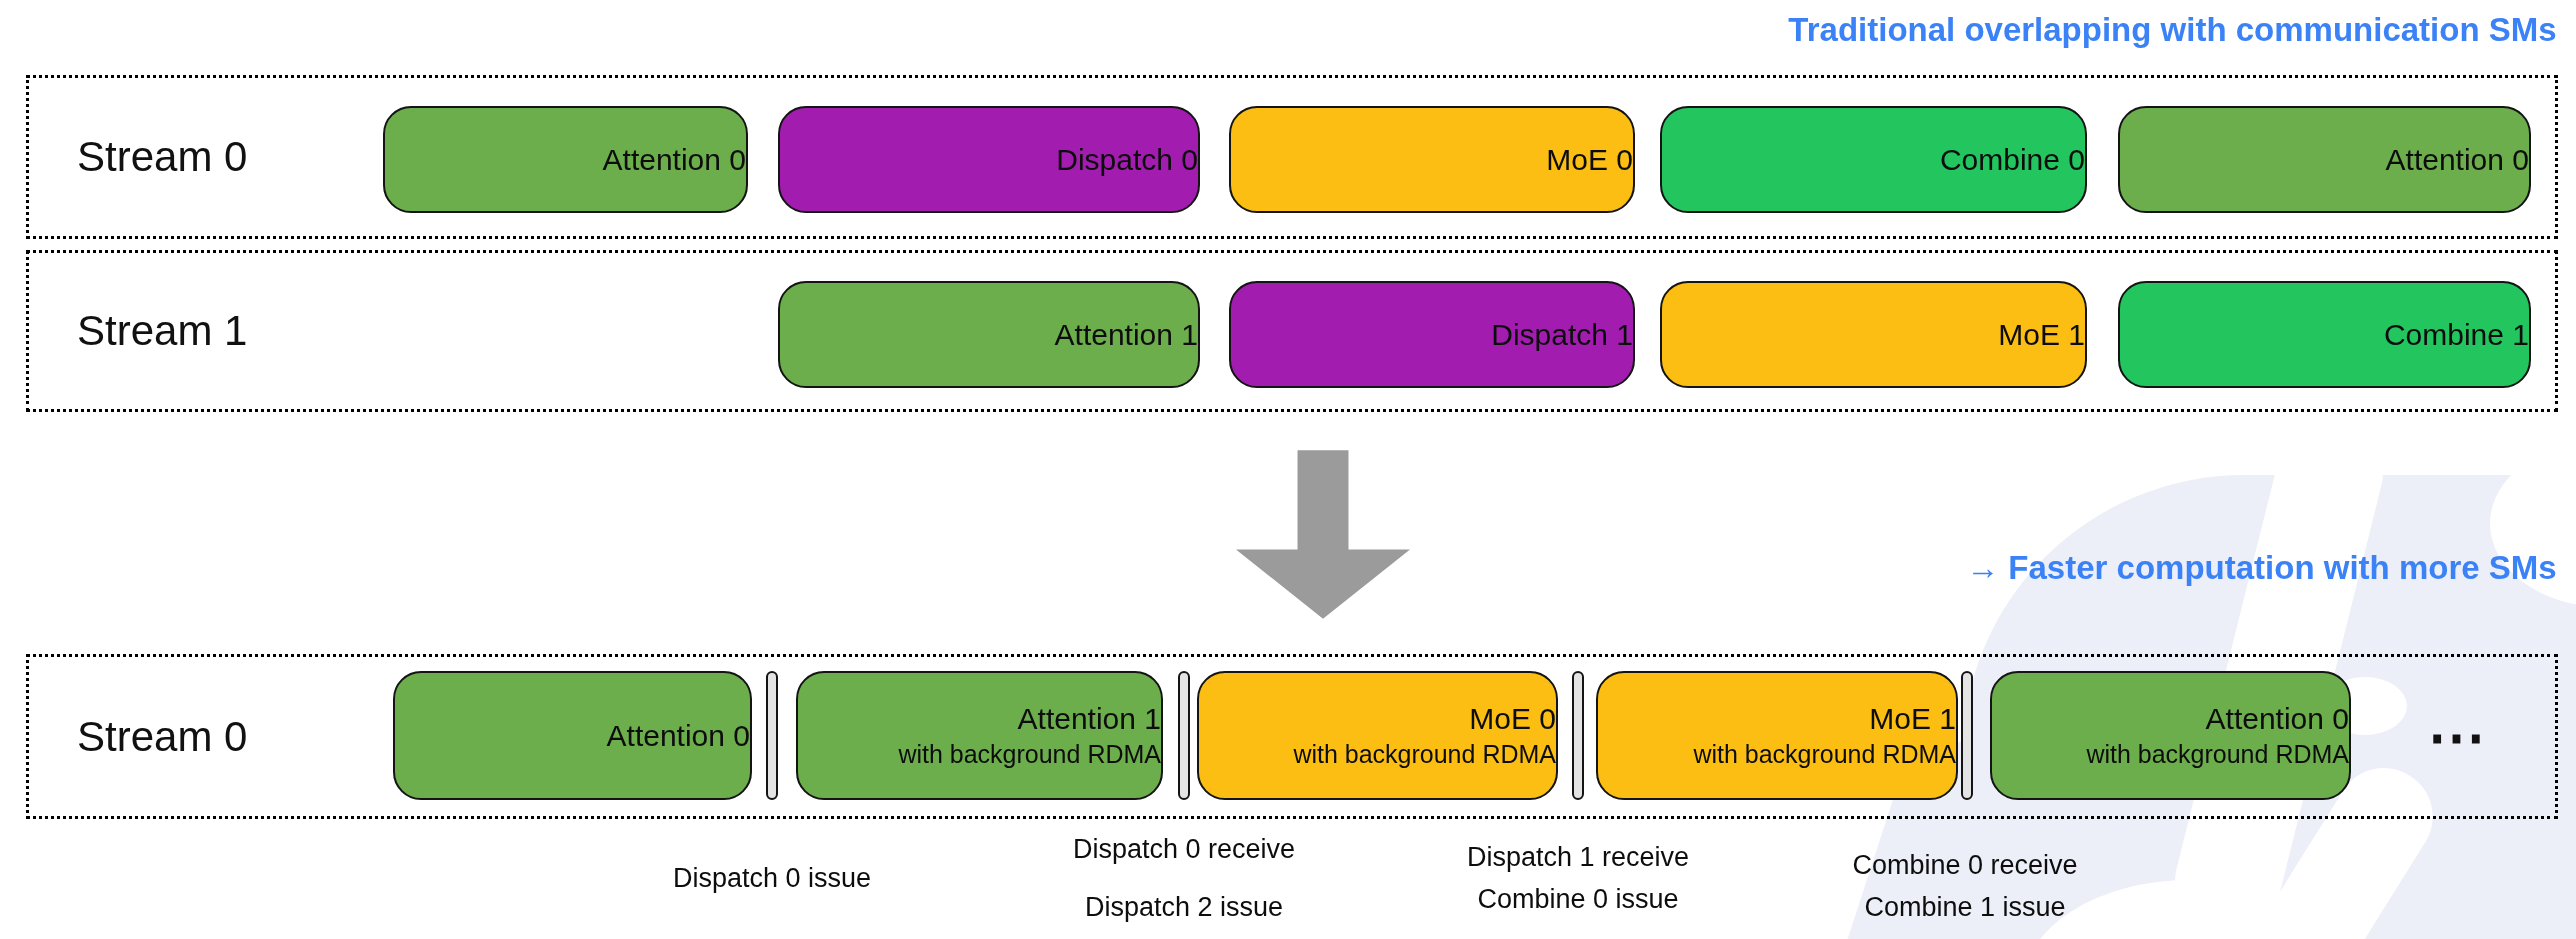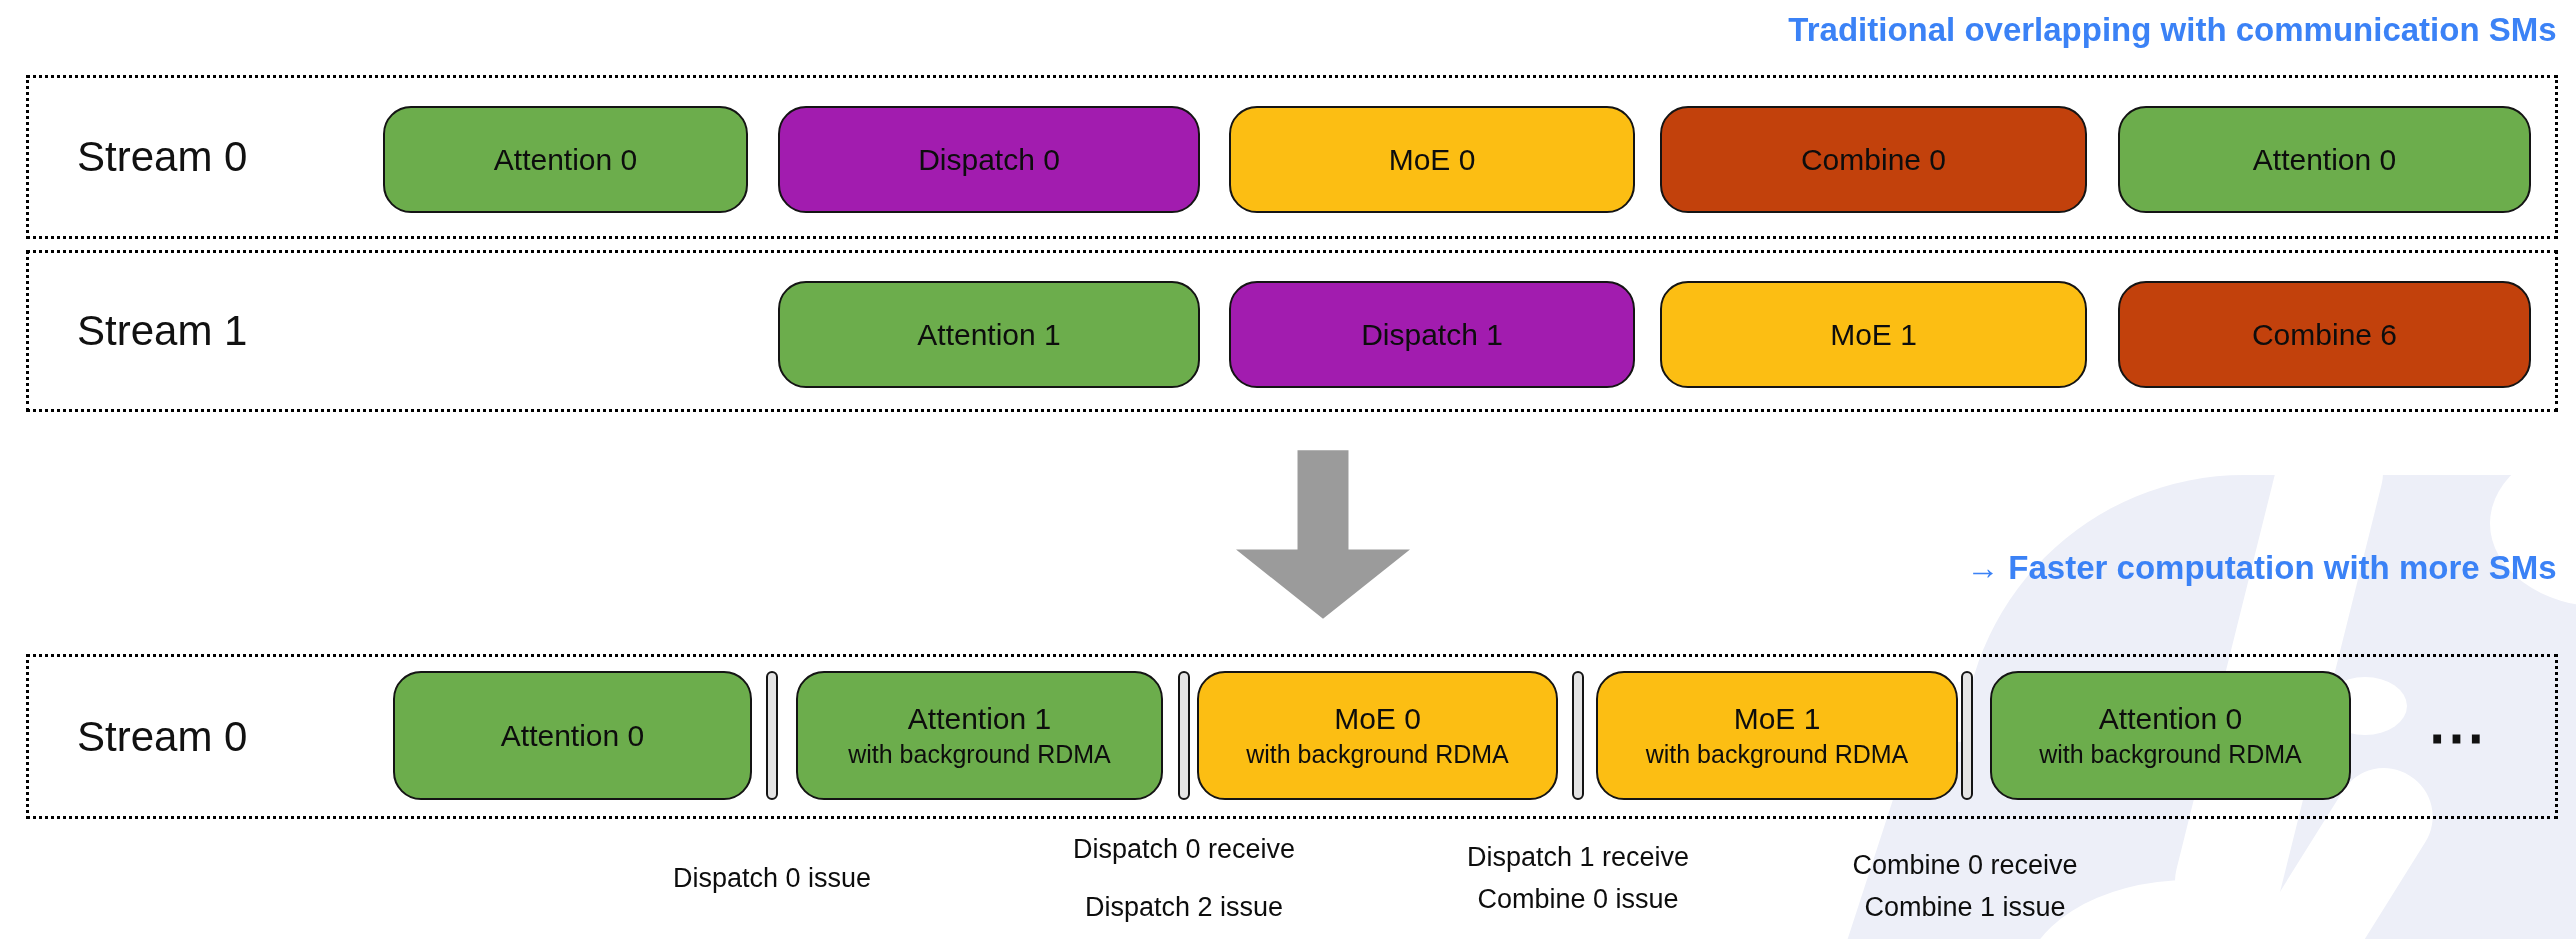--- a/index.html
+++ b/index.html
@@ -26,32 +26,32 @@
   
   .stream-box{position:absolute;left:26px;width:2532px;border:3.5px dotted #000;box-sizing:border-box;background:transparent;z-index:1;}
   .box-1{top:75px;height:164px;}
   .box-2{top:250px;height:162px;}
   .box-3{top:654px;height:165px;}
   .stream-label{position:absolute;left:48px;top:0;height:100%;display:flex;align-items:center;font-size:42px;color:#111;}
 
   
   .block{
     position:absolute;box-sizing:border-box;border:2.6px solid #141414;border-radius:28px;
-    display:flex;flex-direction:column;align-items:center;justify-content:center;text-align:center;z-index:2;
+    display:flex;flex-direction:column;align-items:flex-end;justify-content:center;text-align:center;z-index:2;
   }
   .row-a .block{top:106px;height:107px;}
   .row-b .block{top:281px;height:107px;}
   .row-c .block{top:671px;height:129px;}
   .block .lbl{font-size:30px;color:#0d0d0d;white-space:nowrap;}
   .block .sub{font-size:25px;color:#0d0d0d;margin-top:3.5px;white-space:nowrap;}
   .block .sub:empty{display:none;margin:0;}
   .c-attention{background:#6CAD4C;}
   .c-dispatch{background:#a21caf;}
   .c-moe{background:#FCBE13;}
-  .c-combine{background:#c2410c;}
+  .c-combine{background:#22c55e;}
 
   
   .sep{
     position:absolute;top:671px;width:12.3px;height:129px;box-sizing:border-box;
     background:#E4E4E4;border:2.6px solid #141414;border-radius:7px;z-index:2;
   }
 
   
   .arrow{position:absolute;left:1236px;top:450px;z-index:2;}
 
@@ -116,21 +116,21 @@
     <div class="block c-attention" style="left:778px;width:422px;">
       <span class="lbl">Attention 1</span>
     </div>
     <div class="block c-dispatch" style="left:1229px;width:406px;">
       <span class="lbl">Dispatch 1</span>
     </div>
     <div class="block c-moe" style="left:1660px;width:427px;">
       <span class="lbl">MoE 1</span>
     </div>
     <div class="block c-combine" style="left:2118px;width:413px;">
-      <span class="lbl">Combine 6</span>
+      <span class="lbl">Combine 1</span>
     </div>
   </div>
 
   <svg class="arrow" width="174" height="169" viewBox="0 0 198 192">
     <path d="M70,0 L128,0 L128,113 L198,113 L99,192 L0,113 L70,113 Z" fill="#9B9B9B"></path>
   </svg>
 
   <div class="title title-mid">
     <div>→ Faster computation with more SMs</div>
   </div>

